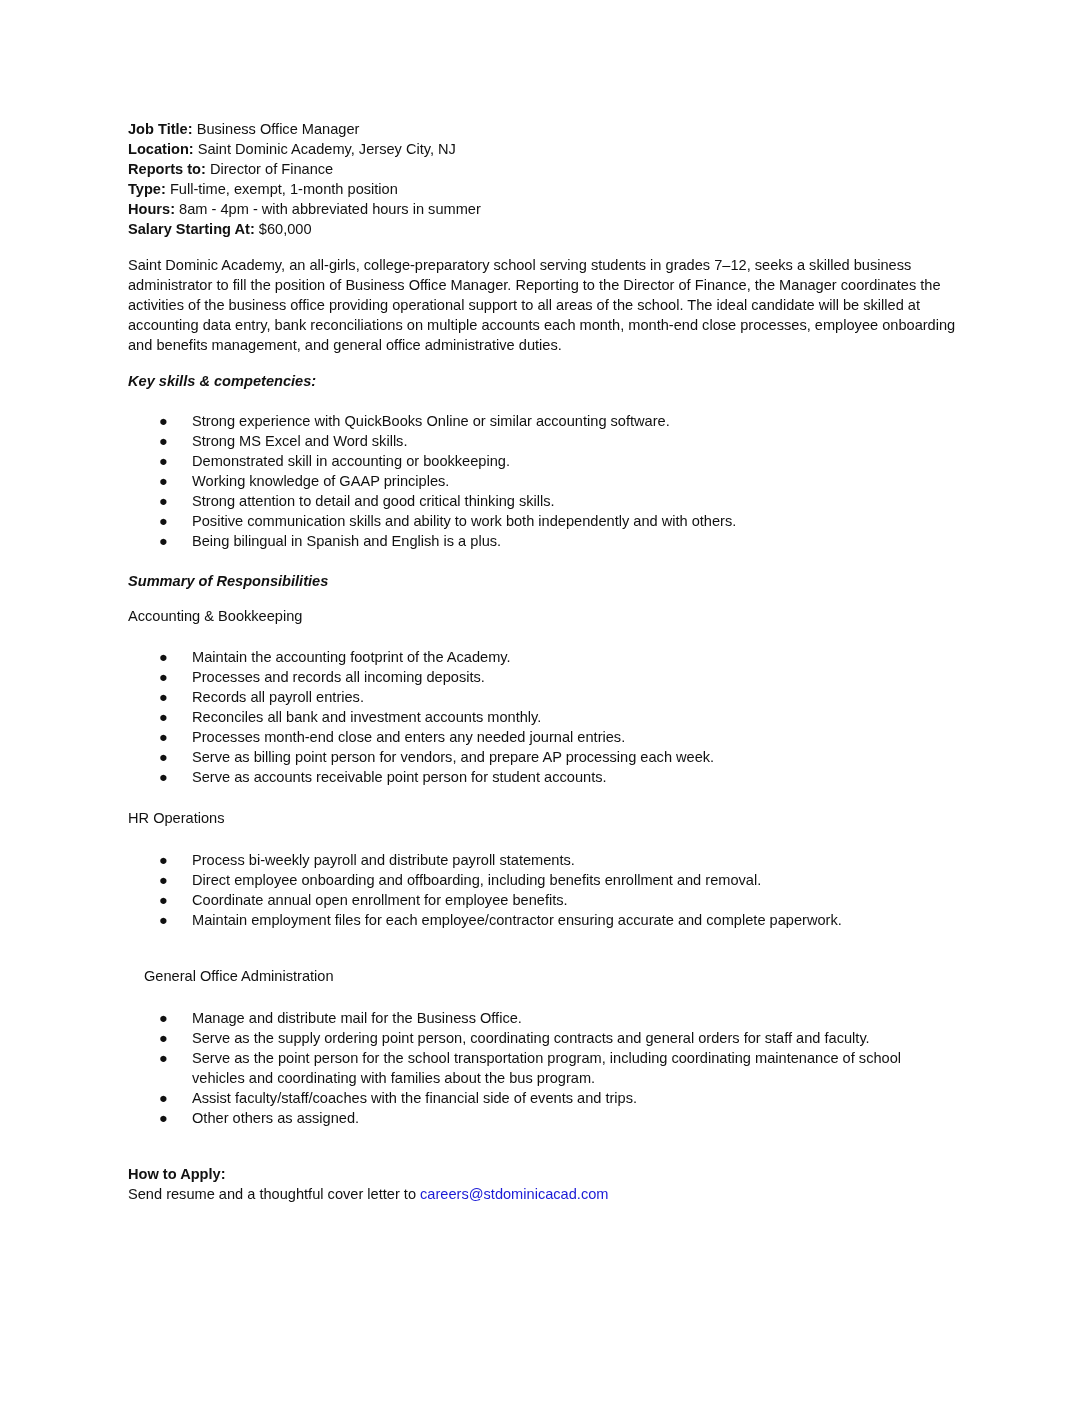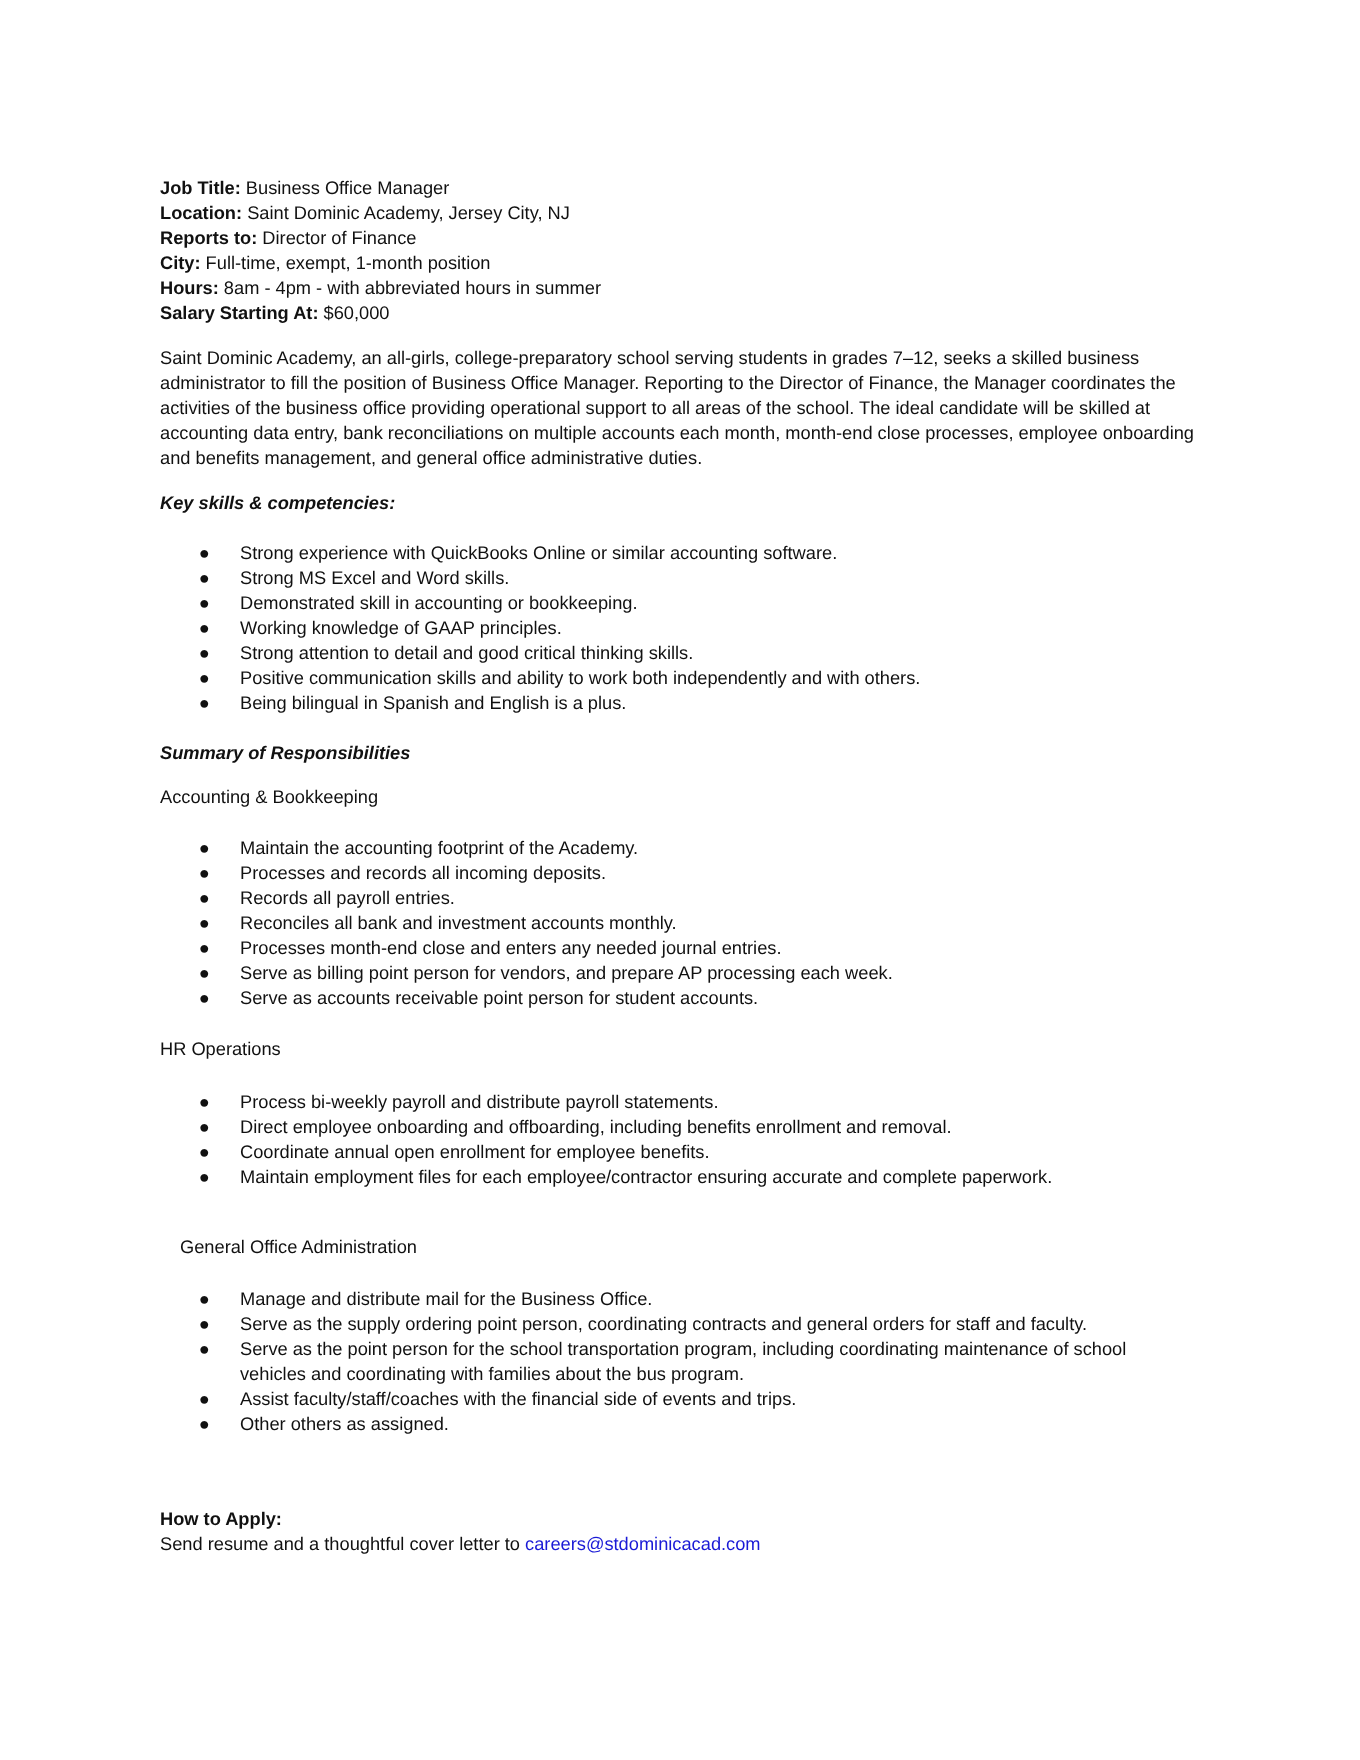--- a/index.html
+++ b/index.html
@@ -1,36 +1,36 @@
 <!DOCTYPE html>
 <html><head>
 <meta charset="utf-8">
 <style>
   html, body { margin: 0; padding: 0; background: #ffffff; }
   body { width: 1088px; height: 1408px; position: relative; overflow: hidden;
          font-family: "Liberation Sans", sans-serif; color: #111; font-size: 14.6px; }
-  .page { position: absolute; left: 128px; top: 141px; width: 840px; }
+  .page { position: absolute; left: 128px; top: 119px; width: 840px; }
   .line { line-height: 20px; margin: 0; white-space: nowrap; }
   .b { font-weight: bold; }
   .bi { font-weight: bold; font-style: italic; }
   .para { line-height: 20px; margin: 0; }
   ul.bl { list-style: none; margin: 0; padding: 0; }
   ul.bl li { position: relative; padding-left: 64px; line-height: 20px; }
   ul.bl li .dot { position: absolute; left: 31px; top: 0; }
   .link { color: #1a1ad6; text-decoration: none; }
 </style>
 </head>
 <body>
 
 <div class="page">
   <div>
     <p class="line"><span class="b">Job Title:</span><span> Business Office Manager</span></p>
     <p class="line"><span class="b">Location:</span><span> Saint Dominic Academy, Jersey City, NJ</span></p>
     <p class="line"><span class="b">Reports to:</span><span> Director of Finance</span></p>
-    <p class="line"><span class="b">City:</span><span> Full-time, exempt, 1-month position</span></p>
+    <p class="line"><span class="b">Type:</span><span> Full-time, exempt, 1-month position</span></p>
     <p class="line"><span class="b">Hours:</span><span> 8am - 4pm - with abbreviated hours in summer</span></p>
     <p class="line"><span class="b">Salary Starting At:</span><span> $60,000</span></p>
   </div>
 
   <p class="para" style="margin-top:16px;">Saint Dominic Academy, an all-girls, college-preparatory school serving students in grades 7–12, seeks a skilled business administrator to fill the position of Business Office Manager. Reporting to the Director of Finance, the Manager coordinates the activities of the business office providing operational support to all areas of the school. The ideal candidate will be skilled at accounting data entry, bank reconciliations on multiple accounts each month, month-end close processes, employee onboarding and benefits management, and general office administrative duties.</p>
 
   <p class="line bi" style="margin-top:16px;">Key skills &amp; competencies:</p>
   <ul class="bl" style="margin-top:20px;">
     <li><span class="dot">●</span><span>Strong experience with QuickBooks Online or similar accounting software.</span></li>
     <li><span class="dot">●</span><span>Strong MS Excel and Word skills.</span></li>
@@ -64,15 +64,15 @@
 
   <p class="line" style="margin-top:36px;margin-left:16px;">General Office Administration</p>
   <ul class="bl" style="margin-top:22px;">
     <li><span class="dot">●</span><span>Manage and distribute mail for the Business Office.</span></li>
     <li><span class="dot">●</span><span>Serve as the supply ordering point person, coordinating contracts and general orders for staff and faculty.</span></li>
     <li style="white-space:normal; width:740px;"><span class="dot">●</span><span>Serve as the point person for the school transportation program, including coordinating maintenance of school vehicles and coordinating with families about the bus program.</span></li>
     <li><span class="dot">●</span><span>Assist faculty/staff/coaches with the financial side of events and trips.</span></li>
     <li><span class="dot">●</span><span>Other others as assigned.</span></li>
   </ul>
 
-  <p class="line b" style="margin-top:56px;">How to Apply:</p>
+  <p class="line b" style="margin-top:36px;">How to Apply:</p>
   <p class="line"><span>Send resume and a thoughtful cover letter to </span><a class="link" title="careers@stdominicacad.com">careers@stdominicacad.com</a></p>
 </div>
 
 </body></html>

